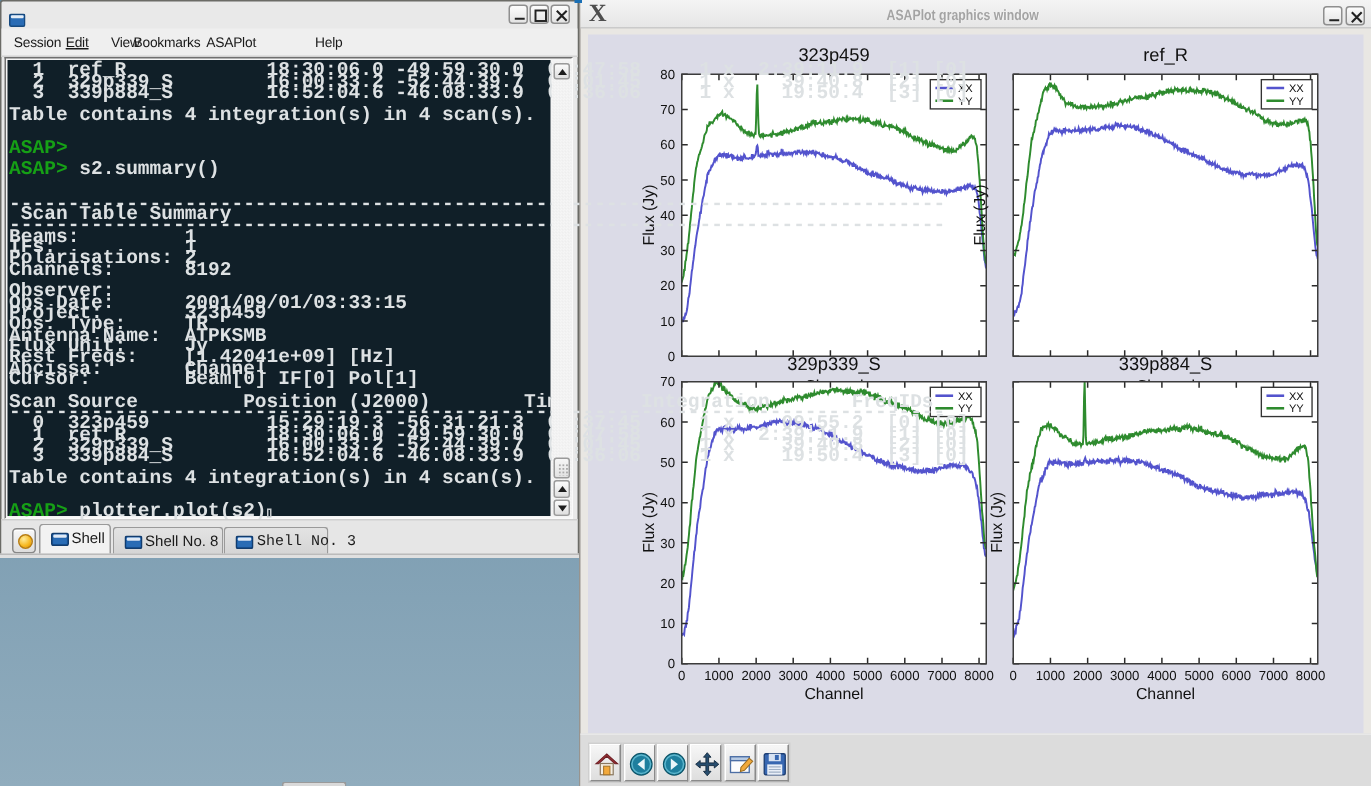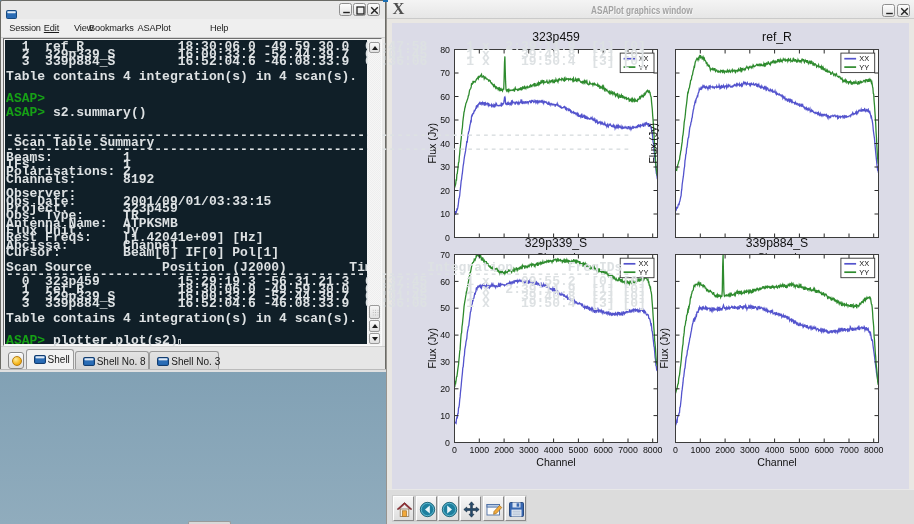--- a/index.html
+++ b/index.html
@@ -341,21 +341,21 @@
         <span class="tx">Shell</span>
       </div>
     <div class="tab tab-off" style="left:73.7px; width:74px;">
         <span class="ic"><svg width="12" height="9" viewBox="0 0 12 9">
             <rect x="0.5" y="0.5" width="11" height="8" rx="1.2" fill="#1d5fa8" stroke="#123c6e"></rect>
             <rect x="1.5" y="1.3" width="9" height="2.2" rx="0.8" fill="#dfe9f5"></rect>
             <rect x="1.5" y="3.8" width="9" height="3.8" fill="#2a6cb5"></rect>
           </svg></span>
         <span class="tx">Shell No. 8</span>
       </div>
-    <div class="tab tab-off" style="left:148.3px; width:70px;">
+    <div class="tab tab-off" style="left:148.3px; width:70px;font-family:Liberation Mono, monospace;">
         <span class="ic"><svg width="12" height="9" viewBox="0 0 12 9">
             <rect x="0.5" y="0.5" width="11" height="8" rx="1.2" fill="#1d5fa8" stroke="#123c6e"></rect>
             <rect x="1.5" y="1.3" width="9" height="2.2" rx="0.8" fill="#dfe9f5"></rect>
             <rect x="1.5" y="3.8" width="9" height="3.8" fill="#2a6cb5"></rect>
           </svg></span>
         <span class="tx">Shell No. 3</span>
       </div>
   </div>
   <div id="kbot" class="abs"></div>
   <div id="bluesliver" class="abs"></div>

